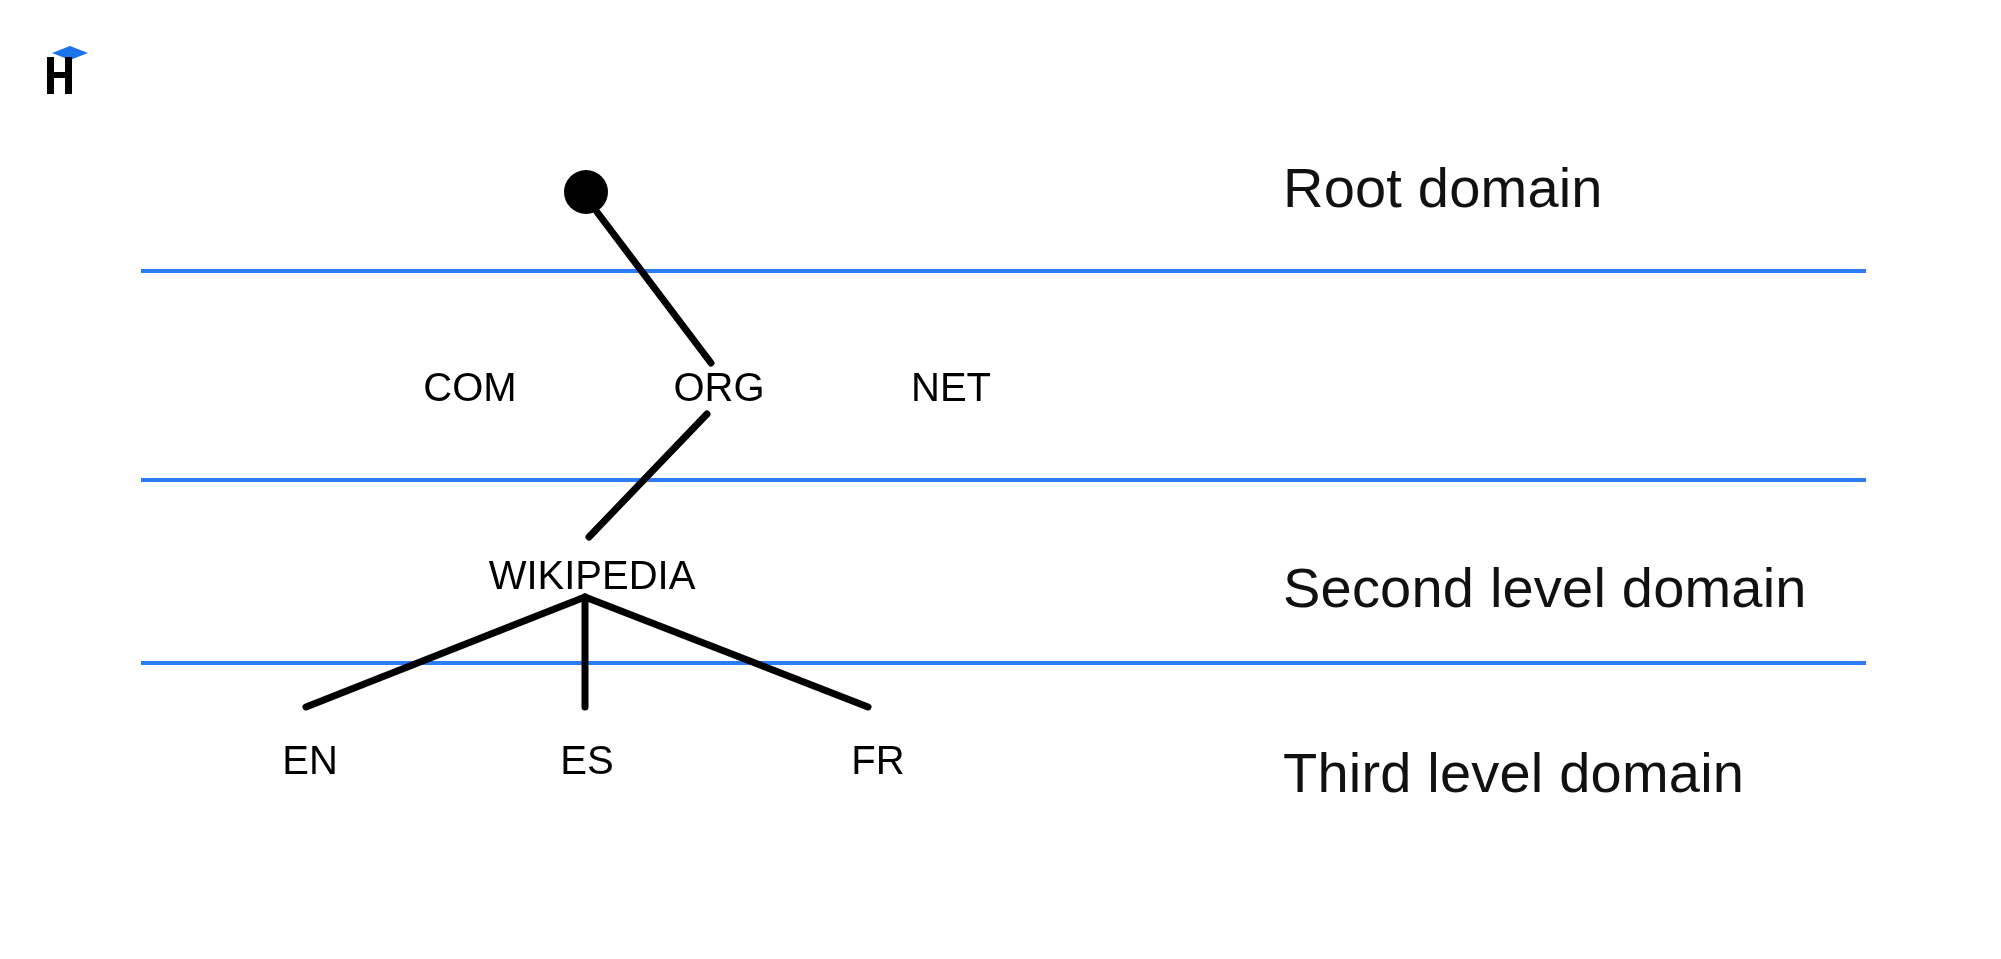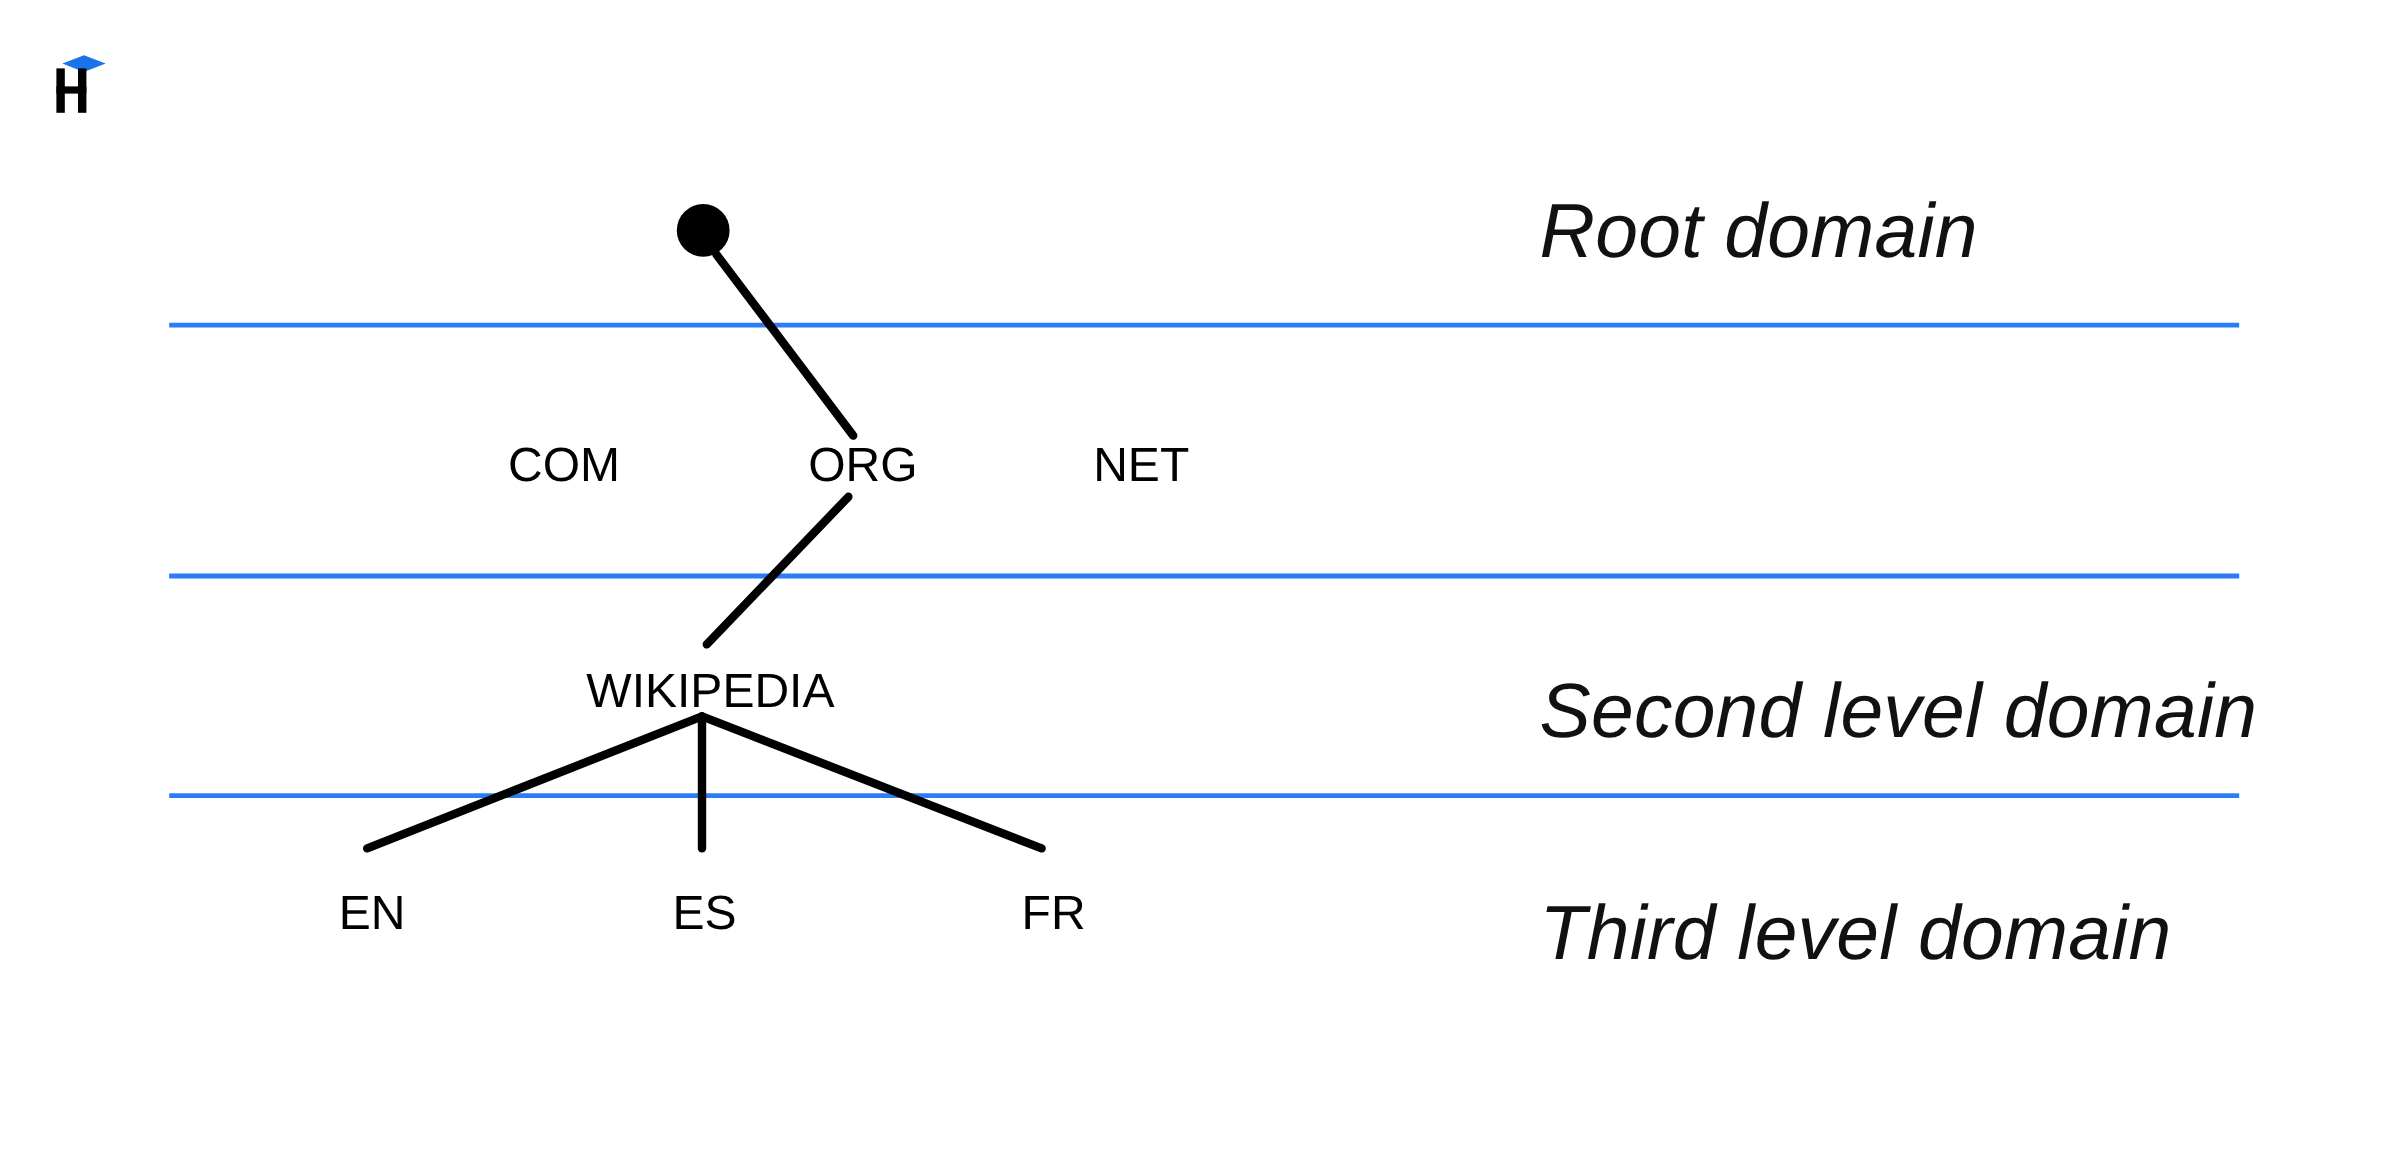--- a/index.html
+++ b/index.html
@@ -42,26 +42,25 @@
     font-family: "Liberation Sans", sans-serif;
     font-size: 40px;
     fill: #000000;
     text-anchor: middle;
     dominant-baseline: alphabetic;
   }
 
   .level-label {
     position: absolute;
     font-family: "Liberation Sans", sans-serif;
-    font-size: 64px;
+    font-size: 56px;
     line-height: 1;
     color: #111111;
     white-space: nowrap;
     letter-spacing: 0.2px;
-    font-style: italic;
   }
 
   .divider-line {
     stroke-linecap: butt;
   }
   .tree-edge {
     stroke-linecap: round;
   }
 </style>
 </head>

